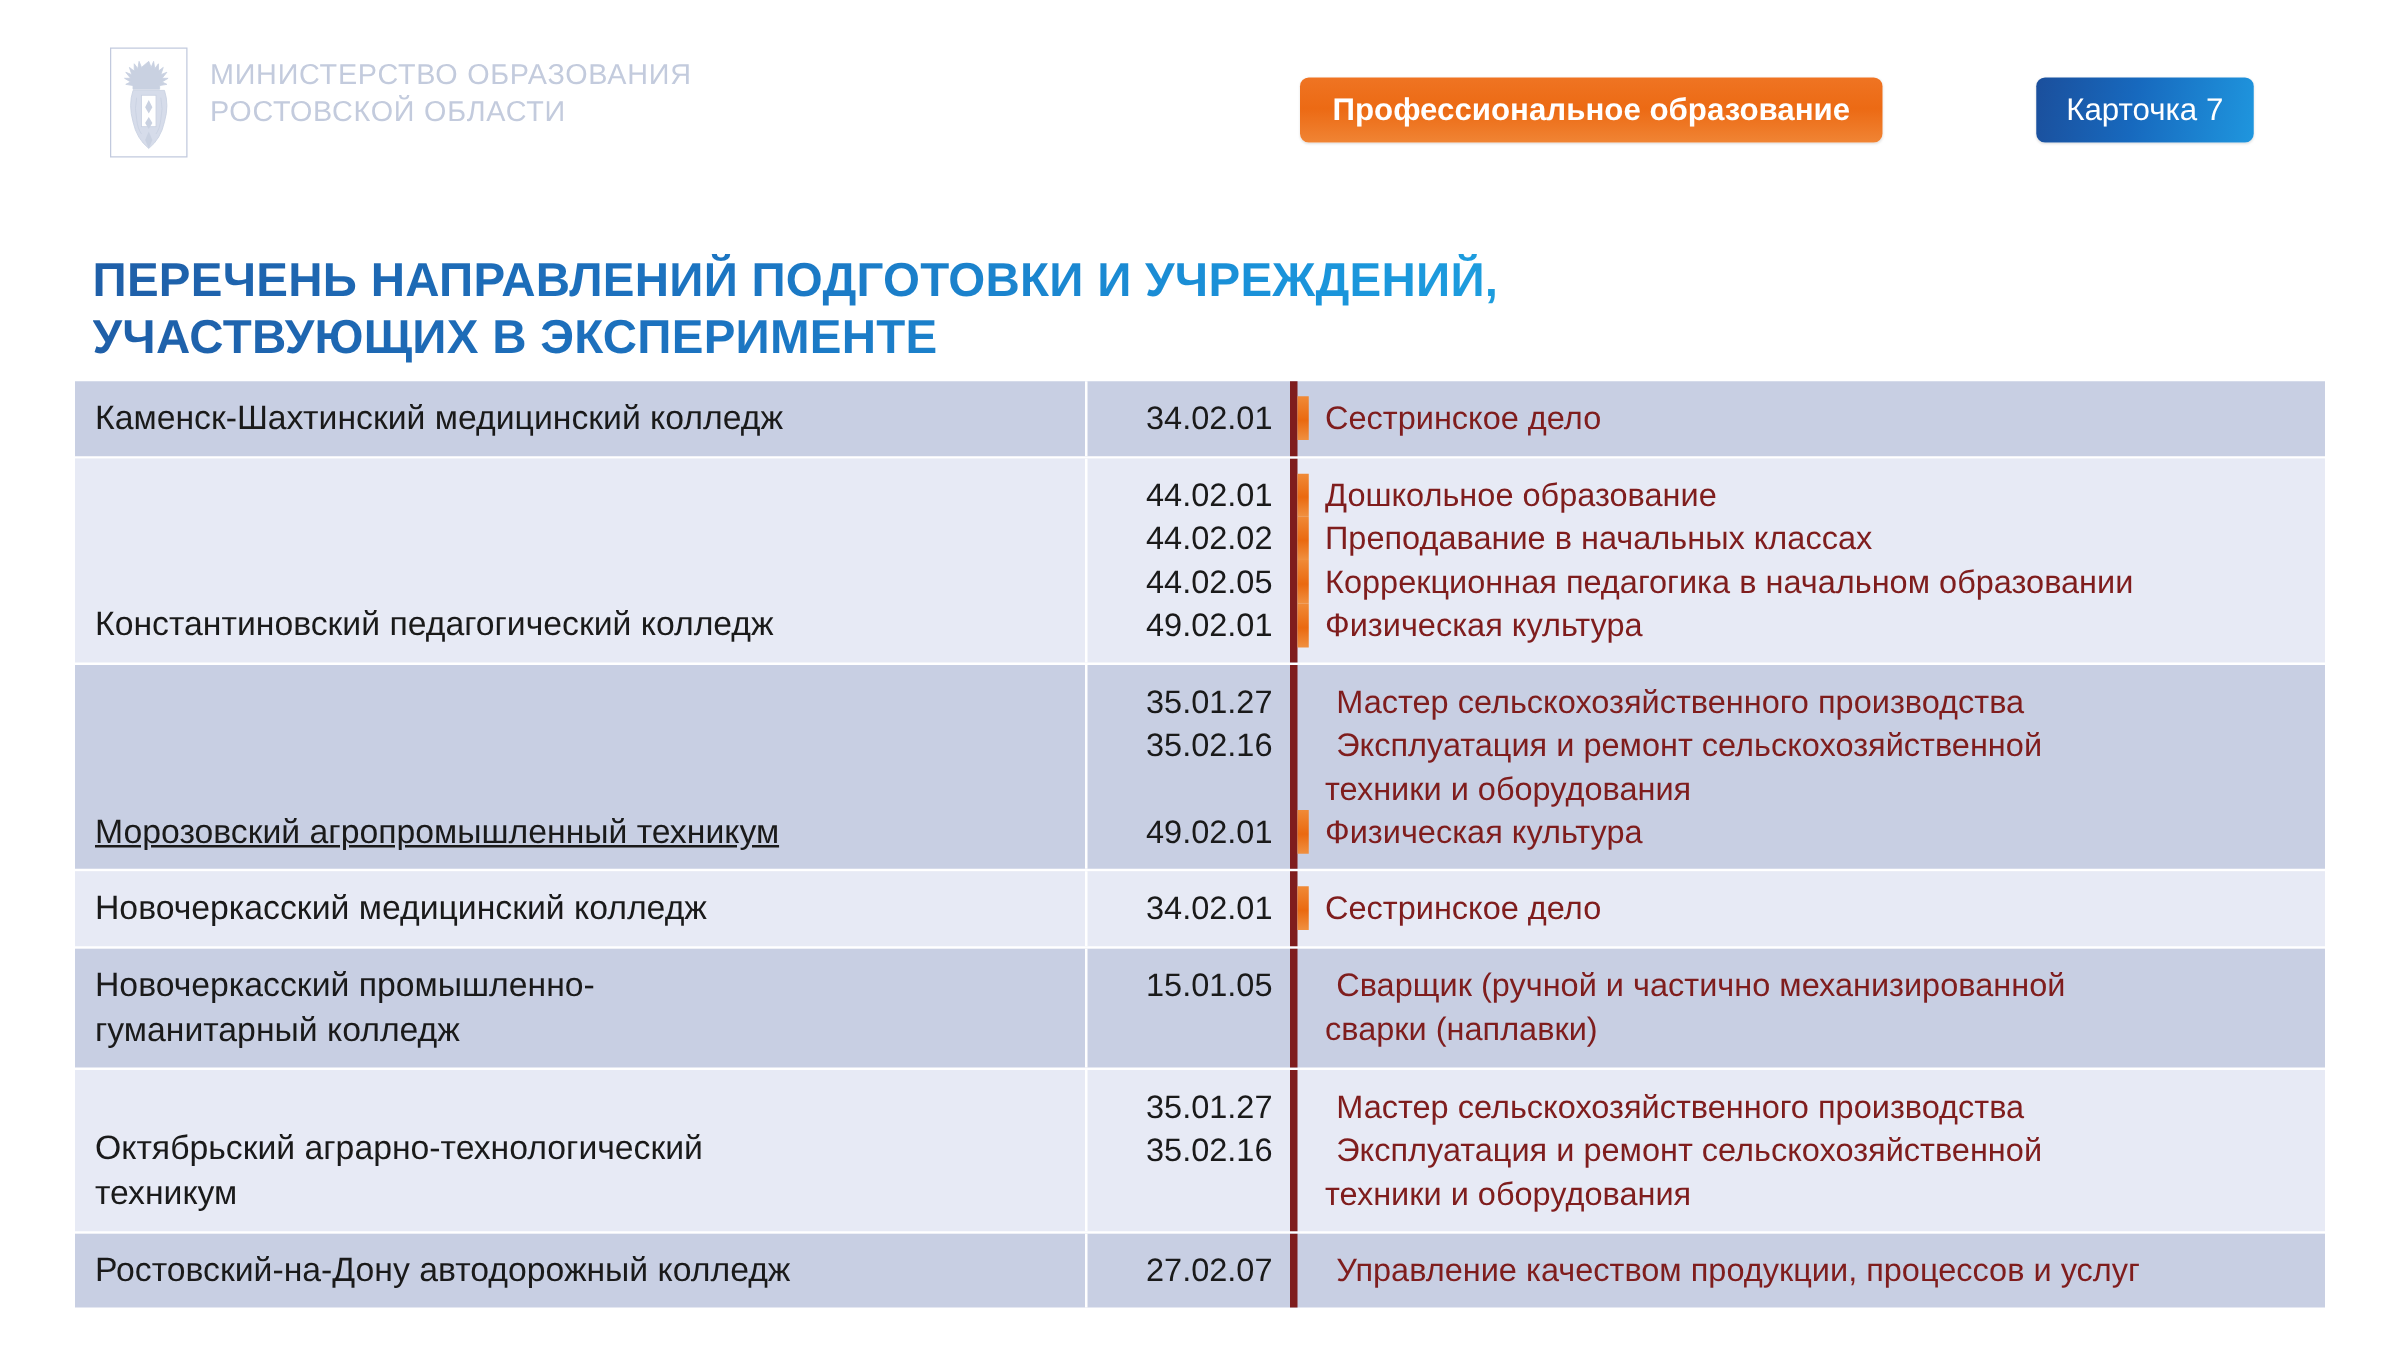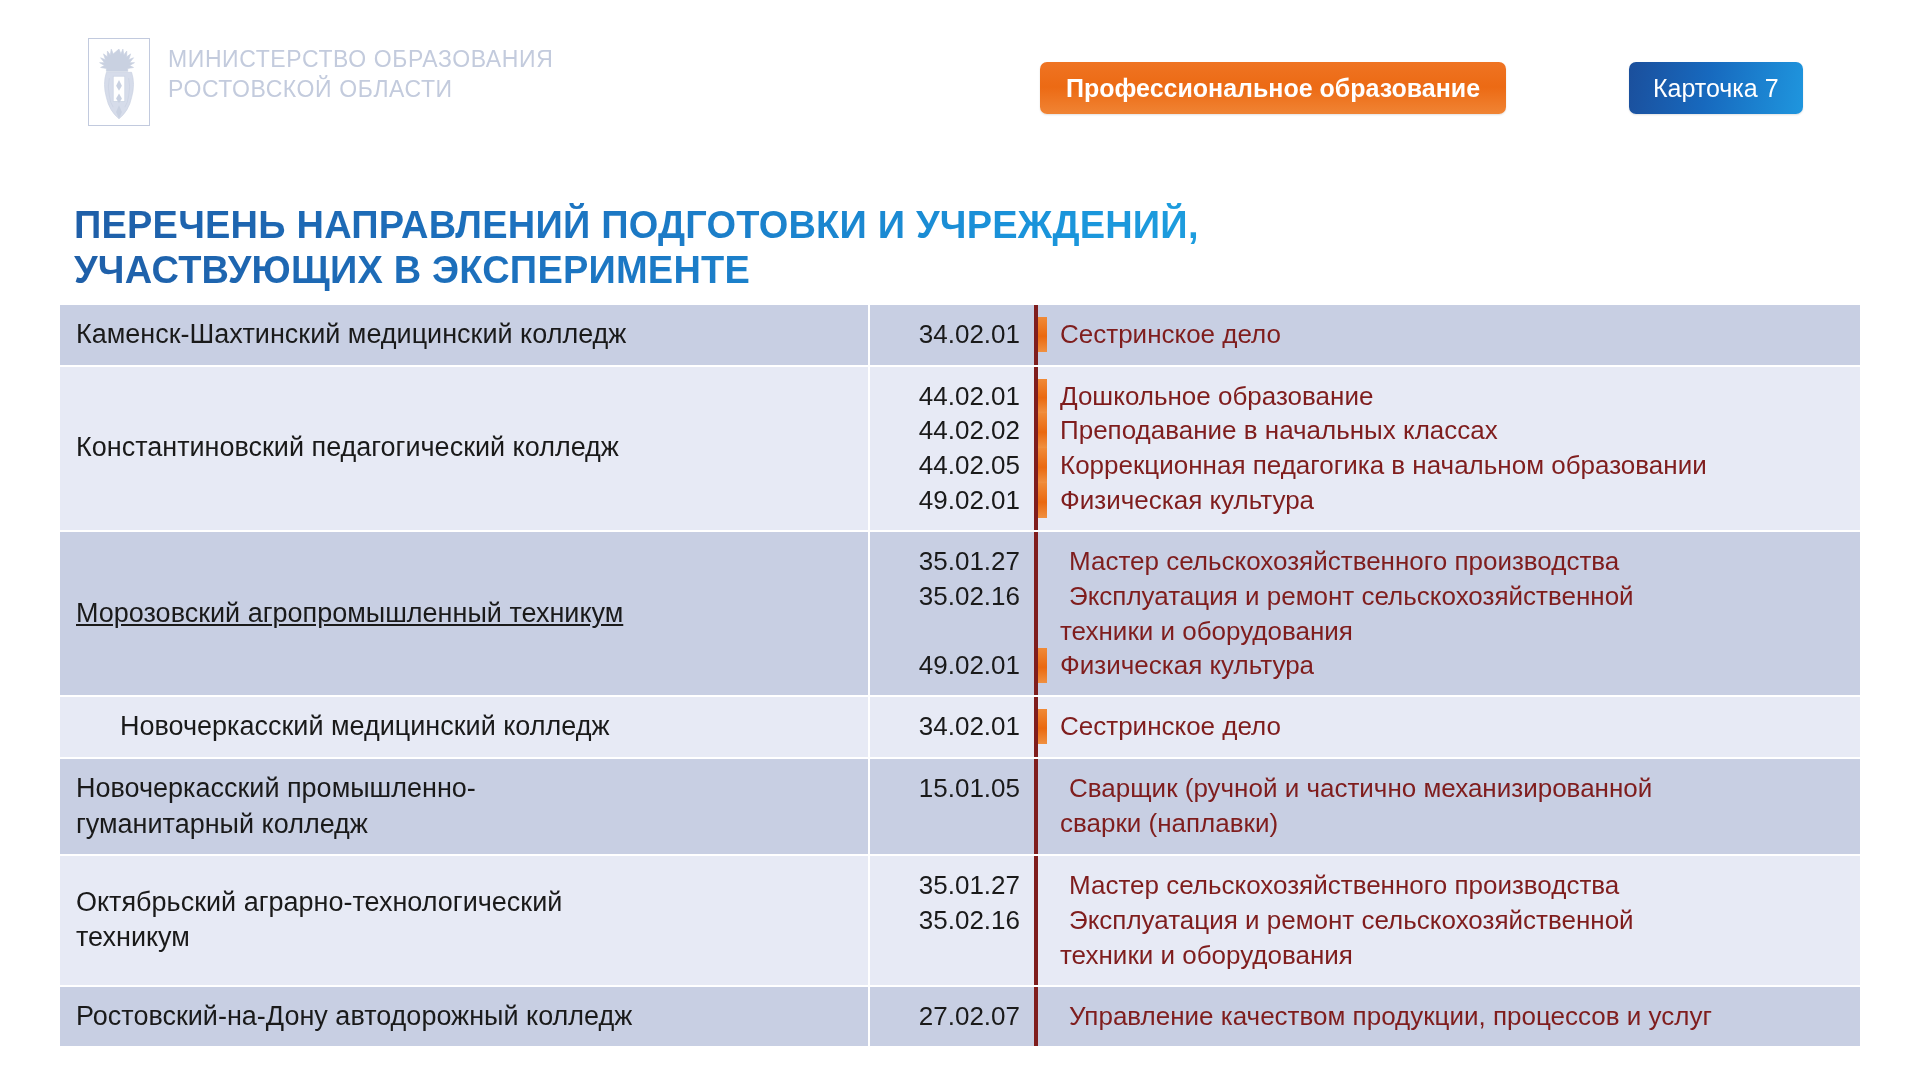--- a/index.html
+++ b/index.html
@@ -117,33 +117,33 @@
 
   .col-inst {
     width: 810px;
     box-sizing: border-box;
     padding: 12px 14px 12px 16px;
     font-size: 27px;
     color: #1a1a1a;
     line-height: 1.32;
     border-right: 2px solid #ffffff;
     display: flex;
-    align-items: center;
+    align-items: flex-end;
   }
   .col-inst span { display: block; }
 
   .col-codes {
     width: 168px;
     box-sizing: border-box;
     padding: 12px 14px 12px 8px;
     font-size: 26px;
     color: #1a1a1a;
     line-height: 1.34;
     text-align: right;
-    border-right: 4px solid #7f1d1d;
+    border-right: 6px solid #7f1d1d;
     display: flex;
     flex-direction: column;
     align-items: flex-end;
   }
   .code-line { display:block; min-height: 34px; }
   .code-line.blank { color: transparent; }
 
   .col-progs {
     flex: 1;
     box-sizing: border-box;
@@ -269,21 +269,21 @@
         </div>
         <div class="prog-cont">техники и оборудования</div>
         <div class="prog-line">
           <div class="bar"></div>
           <div class="prog-text">Физическая культура</div>
         </div>
       </div>
     </div>
     <div class="row shade-b">
       <div class="col-inst">
-        <span style="white-space: pre-line; margin-left: 44px;">Новочеркасский медицинский колледж</span>
+        <span style="white-space: pre-line;">Новочеркасский медицинский колледж</span>
       </div>
       <div class="col-codes">
         <span class="code-line">34.02.01</span>
       </div>
       <div class="col-progs">
         <div class="prog-line">
           <div class="bar"></div>
           <div class="prog-text">Сестринское дело</div>
         </div>
       </div>

